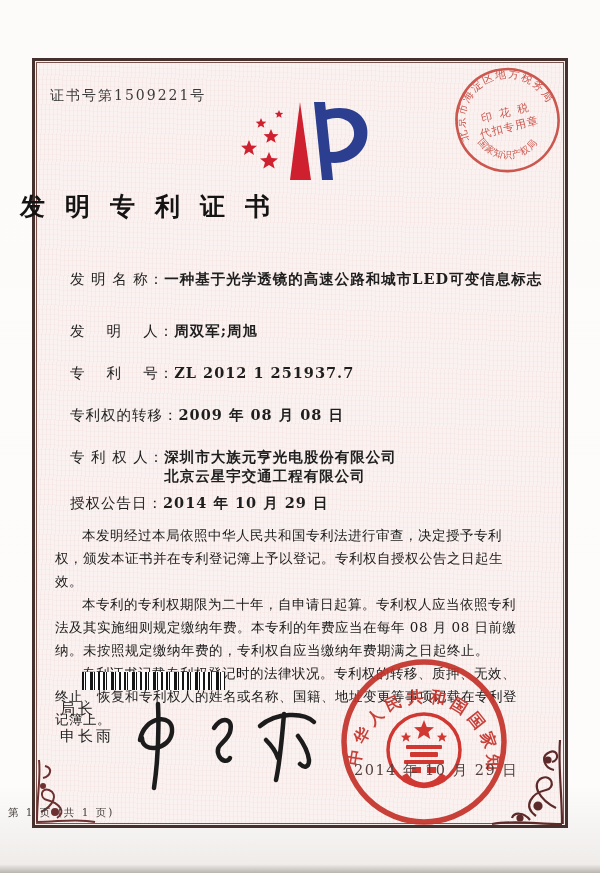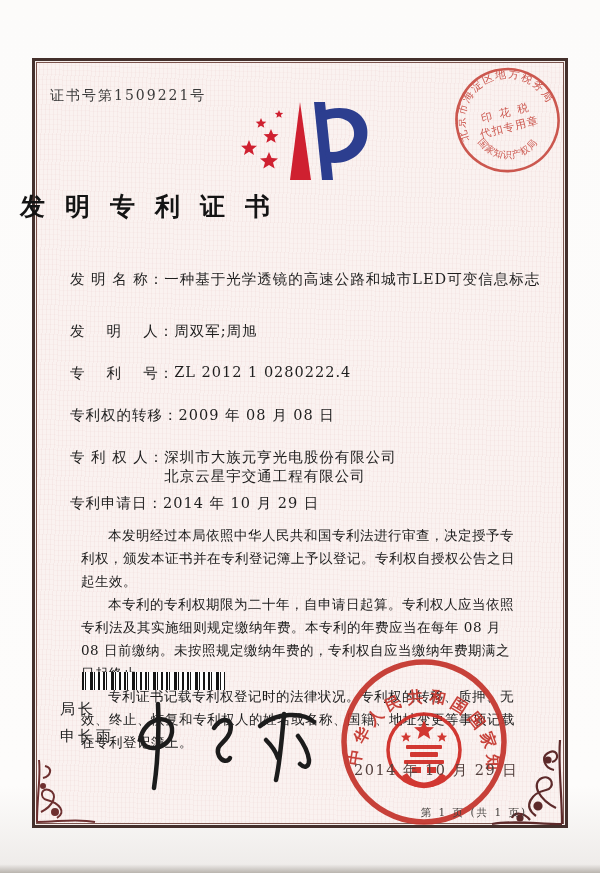--- a/index.html
+++ b/index.html
@@ -22,34 +22,34 @@
       repeating-linear-gradient(2deg, rgba(226,183,183,0.08) 0 1px, rgba(255,255,255,0) 1px 5px),
       #faf2f0;
   }
   .cert-number { position:absolute; left:50px; top:87px; font-size:14px; letter-spacing:2px; color:#3a3a3a; }
   .logo { position:absolute; left:233px; top:96px; }
   .tax-stamp { position:absolute; left:452px; top:64px; transform:rotate(-14deg); opacity:.92; }
   .title { position:absolute; left:0; top:190px; width:600px; text-align:left;
     font-size:25px; font-weight:bold; color:#141414; letter-spacing:20px; text-indent:20px; }
   .field { position:absolute; left:42px; font-size:14.5px; color:#1e1e1e; letter-spacing:1px; display:flex;margin-left:28px; }
   .flabel { white-space:pre; }
-  .fvalue { white-space:pre-line; }
+  .fvalue { white-space:pre-line;font-weight:bold; }
   .paras { position:absolute; left:55px; top:524px; width:462px; font-size:13.5px;
     line-height:23px; color:#1b1b1b; }
-  .paras p { text-indent:2em; letter-spacing:0.5px;margin-left:26px; }
+  .paras p { text-indent:2em; letter-spacing:0.5px; }
   .barcode { position:absolute; left:82px; top:672px; width:143px; height:18px;
     background:repeating-linear-gradient(90deg,
       #151515 0 2px, #fff 2px 3px, #151515 3px 4px, #fff 4px 8px,
       #151515 8px 11px, #fff 11px 12px, #151515 12px 13px, #fff 13px 16px,
       #151515 16px 18px, #fff 18px 21px); }
   .director-block { position:absolute; left:60px; top:696px; font-size:15px; color:#222; letter-spacing:3px; line-height:27px; }
   .signature { position:absolute; left:118px; top:698px; }
   .big-seal { position:absolute; left:338px; top:656px; opacity:.93; }
   .seal-date { position:absolute; left:354px; top:761px; font-size:14.5px; color:#53403d; letter-spacing:1.5px; z-index:5; }
-  .footer { position:absolute; left:0; top:806px; width:527px; text-align:right; font-size:10.5px; color:#44403e; letter-spacing:2px;padding-left:8px; }
+  .footer { position:absolute; left:0; top:806px; width:527px; text-align:left; font-size:10.5px; color:#44403e; letter-spacing:2px;padding-left:8px; }
   .ornament { position:absolute; }
   .orn-bl { left:33px; top:756px; }
   .orn-br { left:486px; top:736px; }
   svg text { font-family:"DejaVu Serif","Liberation Serif",serif; }
 </style>
 </head>
 <body>
 
 <div class="paper">
   <div class="frame"></div>
@@ -99,35 +99,35 @@
     <span class="fvalue">一种基于光学透镜的高速公路和城市LED可变信息标志</span>
   </div>
   <div class="field" style="top:322px">
     <span class="flabel">发　 明　 人</span>
       <span>：</span>
     <span class="fvalue">周双军;周旭</span>
   </div>
   <div class="field" style="top:364px">
     <span class="flabel">专　 利　 号</span>
       <span>：</span>
-    <span class="fvalue">ZL 2012 1 0280222.4</span>
+    <span class="fvalue">ZL 2012 1 251937.7</span>
   </div>
   <div class="field" style="top:406px">
     <span class="flabel">专利权的转移</span>
       <span>：</span>
     <span class="fvalue">2009 年 08 月 08 日</span>
   </div>
   <div class="field" style="top:448px">
     <span class="flabel">专 利 权 人</span>
       <span>：</span>
     <span class="fvalue">深圳市大族元亨光电股份有限公司
 北京云星宇交通工程有限公司</span>
   </div>
   <div class="field" style="top:494px">
-    <span class="flabel">专利申请日</span>
+    <span class="flabel">授权公告日</span>
       <span>：</span>
     <span class="fvalue">2014 年 10 月 29 日</span>
   </div>
 
   <div class="paras">
     <p>本发明经过本局依照中华人民共和国专利法进行审查，决定授予专利权，颁发本证书并在专利登记簿上予以登记。专利权自授权公告之日起生效。</p>
     <p>本专利的专利权期限为二十年，自申请日起算。专利权人应当依照专利法及其实施细则规定缴纳年费。本专利的年费应当在每年 08 月 08 日前缴纳。未按照规定缴纳年费的，专利权自应当缴纳年费期满之日起终止。</p>
     <p>专利证书记载专利权登记时的法律状况。专利权的转移、质押、无效、终止、恢复和专利权人的姓名或名称、国籍、地址变更等事项记载在专利登记簿上。</p>
   </div>
 

